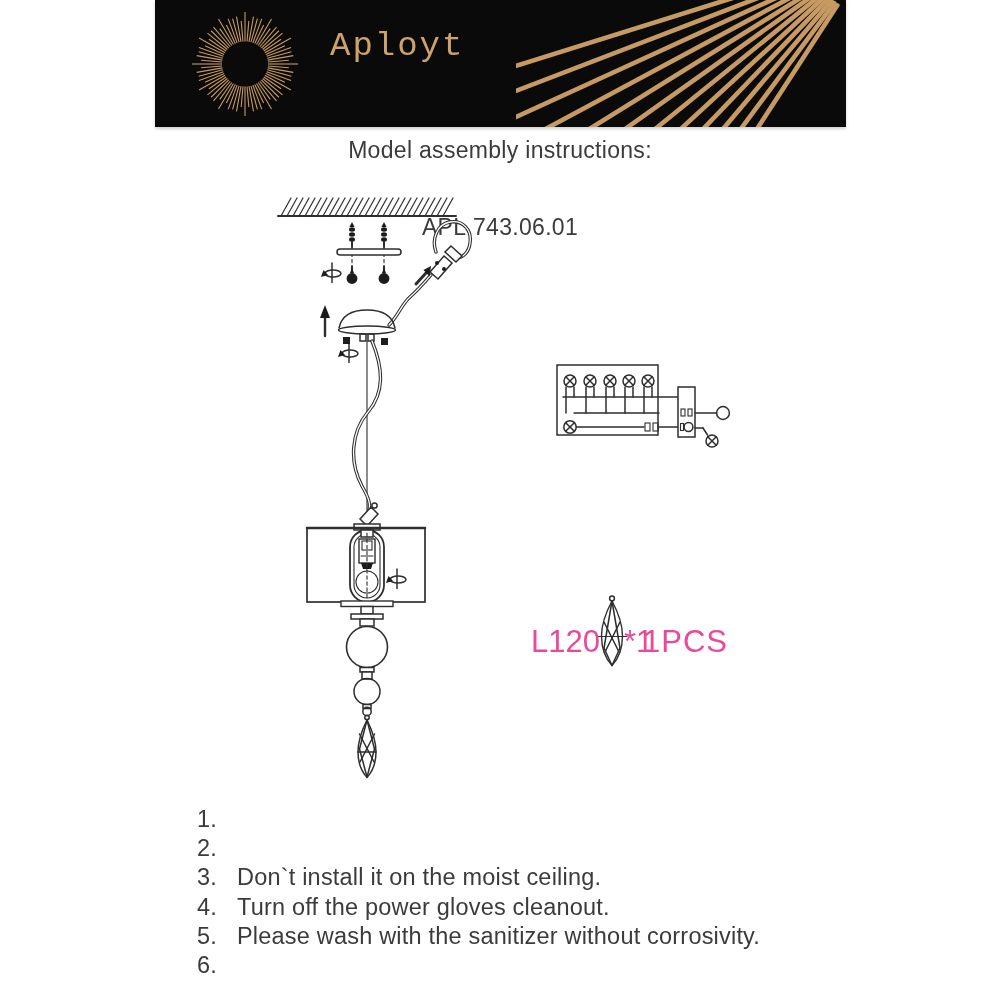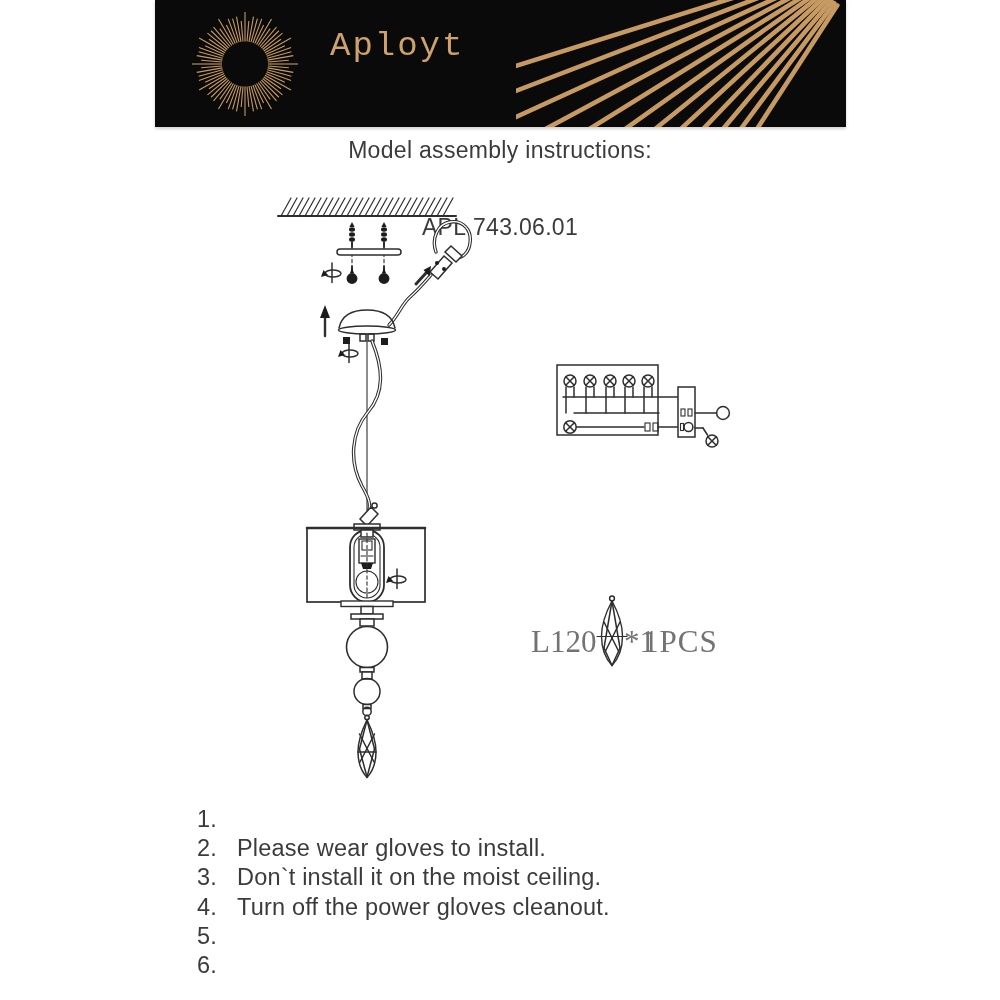--- a/index.html
+++ b/index.html
@@ -28,21 +28,21 @@
   #diagram .fl{fill:#1c1c1c;stroke:none;}
   #diagram .wf{fill:#ffffff;}
   #diagram .thin{stroke-width:1.1;}
   #diagram .dash{stroke-dasharray:3.5 2.6;stroke-width:1.1;}
   #diagram .cord-out{stroke-width:3.4;}
   #diagram .cord-in{stroke:#ffffff;stroke-width:1.3;}
   #hatch line{stroke-width:1.2;}
   #phi-sym *{stroke-width:2.3;}
 
   
-  .parts span{position:absolute;font-family:Liberation Serif, serif;font-size:31px;color:#737373;}
+  .parts span{position:absolute;font-family:Liberation Sans, sans-serif;font-size:31px;color:#ec4899;}
   .p-len{left:531px;top:624px;}
   .p-qty{left:624px;top:624px;}
   .p-pcs{left:643px;top:624px;letter-spacing:1px;}
 
   
   .list{position:absolute;left:197px;top:806px;width:680px;}
   .item{display:flex;height:29.2px;font-size:23.5px;letter-spacing:.2px;color:#3b3b3b;}
   .item .num{width:40px;flex:0 0 40px;}
 </style>
 </head>
@@ -363,31 +363,31 @@
     <span class="p-qty">*1</span>
     <span class="p-pcs">1PCS</span>
   </div>
 
   <div class="list">
     <div class="item">
       <span class="num">1.</span>
     </div>
     <div class="item">
       <span class="num">2.</span>
-      <span>Please wear gloves to install.</span>
     </div>
     <div class="item">
       <span class="num">3.</span>
       <span>Don`t install it on the moist ceiling.</span>
     </div>
     <div class="item">
       <span class="num">4.</span>
       <span>Turn off the power gloves cleanout.</span>
     </div>
     <div class="item">
       <span class="num">5.</span>
+      <span>Please wash with the sanitizer without corrosivity.</span>
     </div>
     <div class="item">
       <span class="num">6.</span>
     </div>
   </div>
 
 </div>
 
 </body></html>

